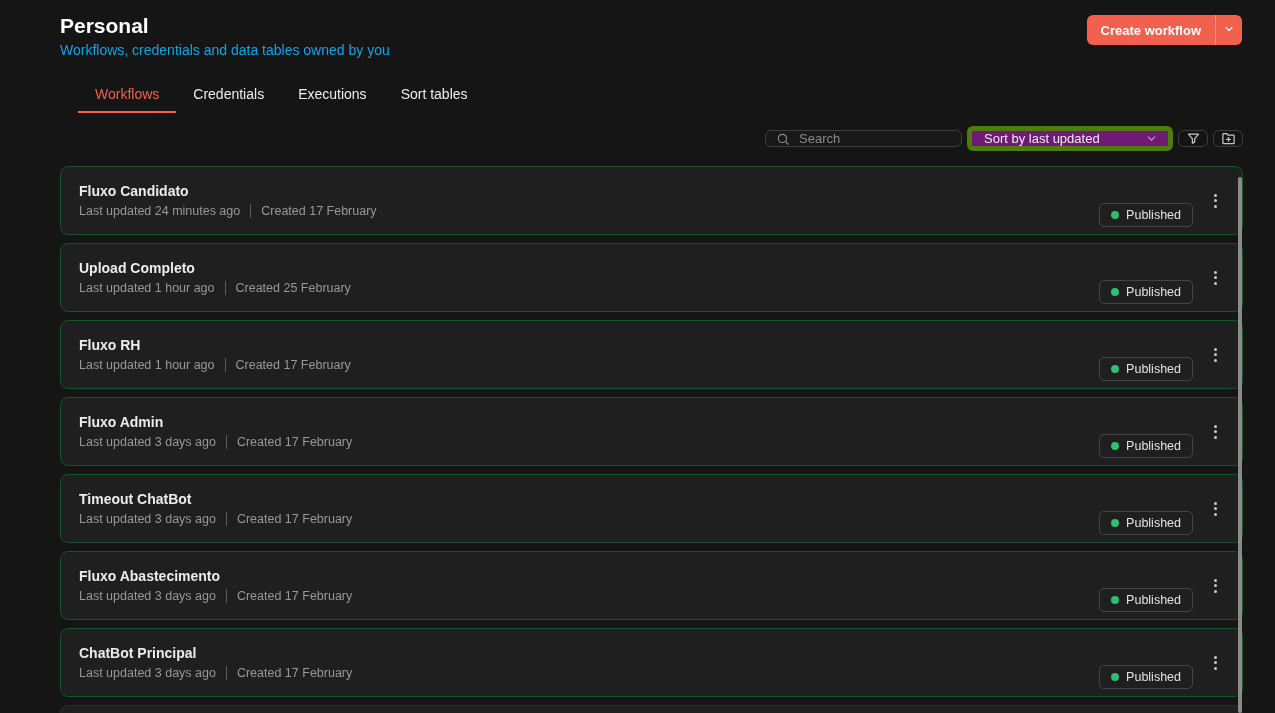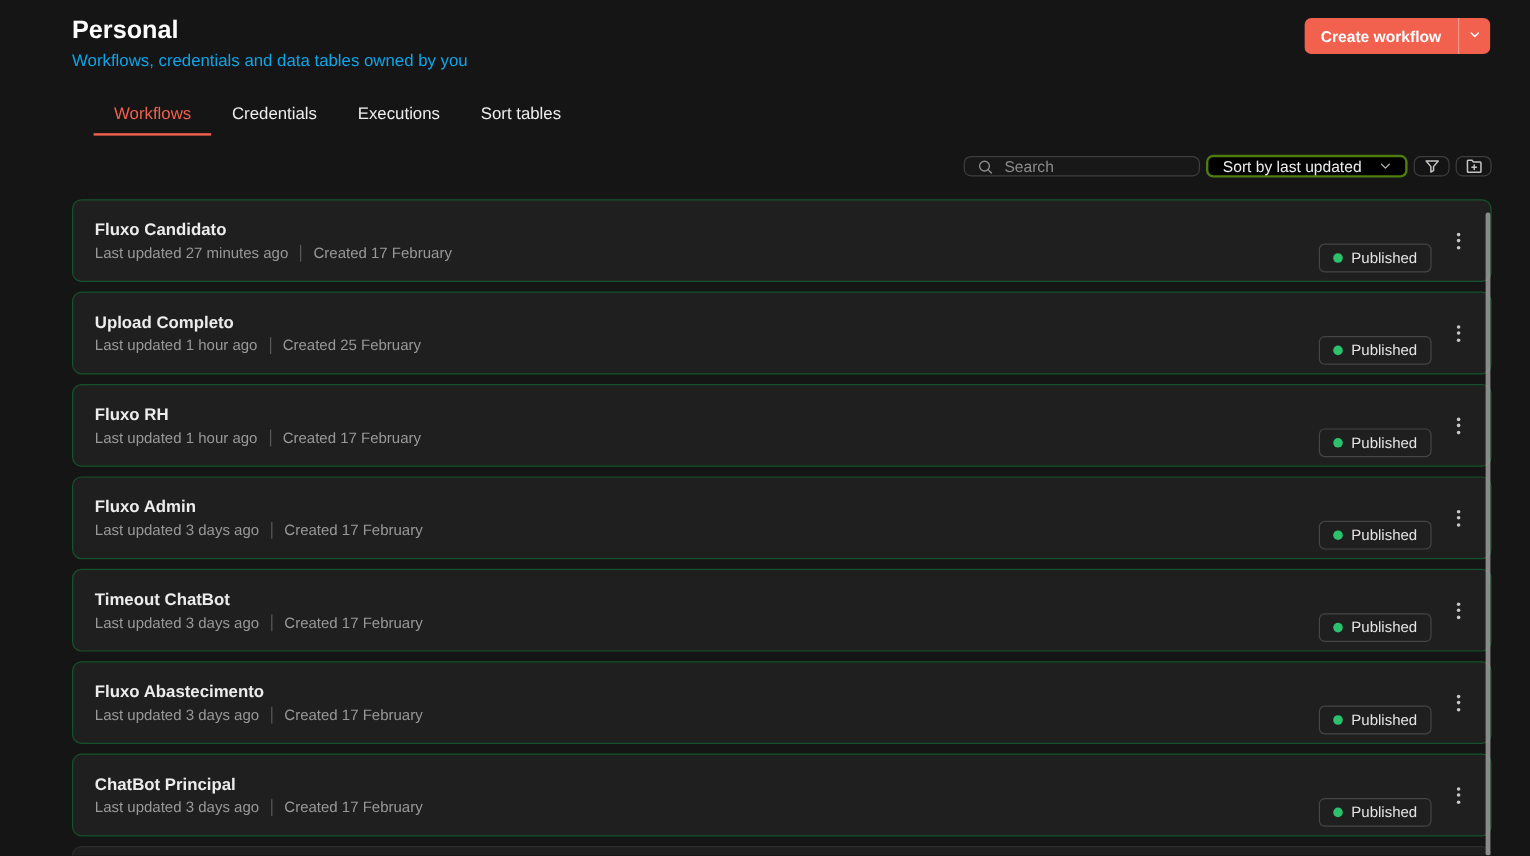--- a/index.html
+++ b/index.html
@@ -35,21 +35,21 @@
   .searchbox {
     width:197px; border:1px solid #3e3e3e; border-radius:6px; background:#181818;
     display:flex; align-items:center; gap:9px; padding:0 10px;
   }
   .searchbox input {
     flex:1; min-width:0; background:transparent; border:none; outline:none;
     color:#dddddd; font-size:13px; font-family:inherit;
   }
   .searchbox input::placeholder { color:#8a8a8a; }
   .sortbox {
-    width:168px; border:2px solid #4d7c0f; border-radius:6px; background:#000000;
+    width:206px; border:5px solid #4d7c0f; border-radius:6px; background:#701a75;
     display:flex; align-items:center; justify-content:space-between;
     padding:0 10px 0 12px; color:#ececec; font-size:13px; cursor:pointer;
   }
   .iconbtn {
     width:30px; border:1px solid #3e3e3e; border-radius:6px; background:#141414;
     display:flex; align-items:center; justify-content:center; cursor:pointer;
   }
 
   
   .list { position:absolute; left:60px; top:166px; width:1183px; }
@@ -141,21 +141,21 @@
         </svg>
     </span>
   </button>
 </div>
 
 <main class="list">
   <div class="card">
     <div class="card-info">
       <div class="card-title">Fluxo Candidato</div>
       <div class="card-meta">
-        <span>Last updated 27 minutes ago</span>
+        <span>Last updated 24 minutes ago</span>
         <span class="meta-divider"></span>
         <span>Created 17 February</span>
       </div>
     </div>
     <div class="card-actions">
       <span class="badge">
         <span class="dot"></span>
         <span>Published</span>
       </span>
       <button class="kebab">

